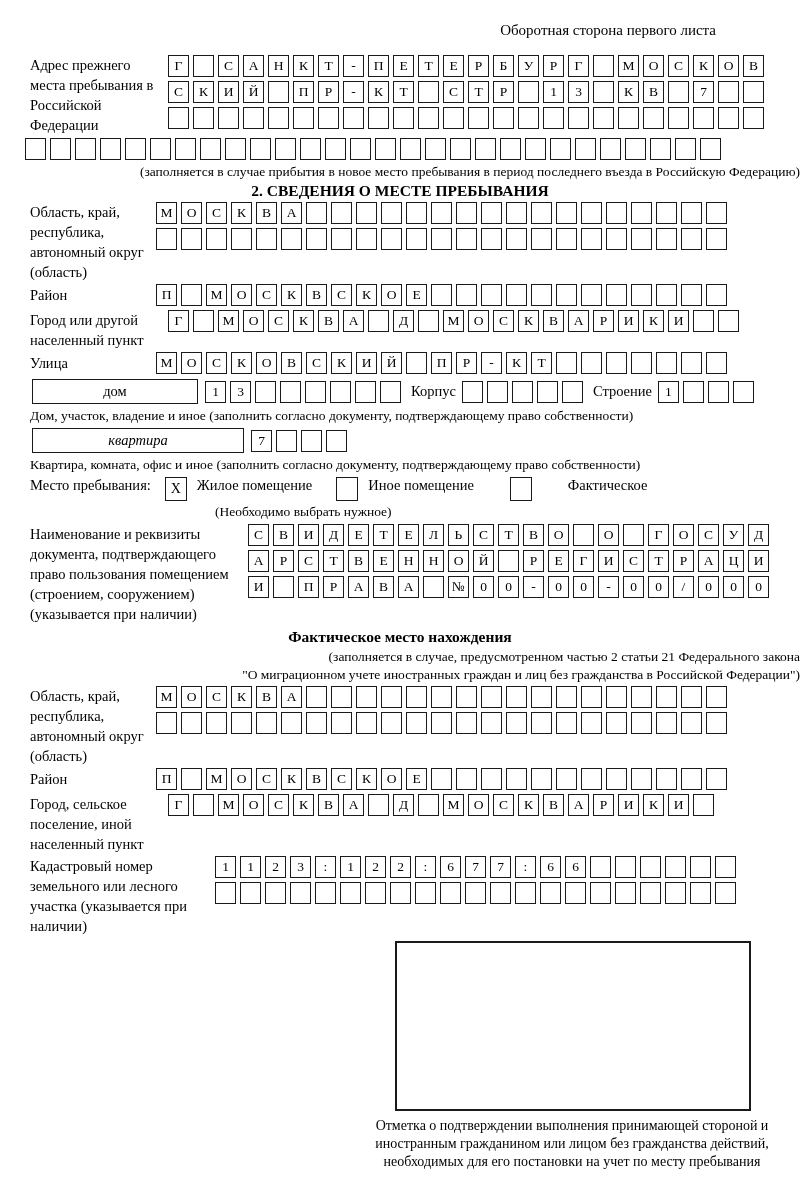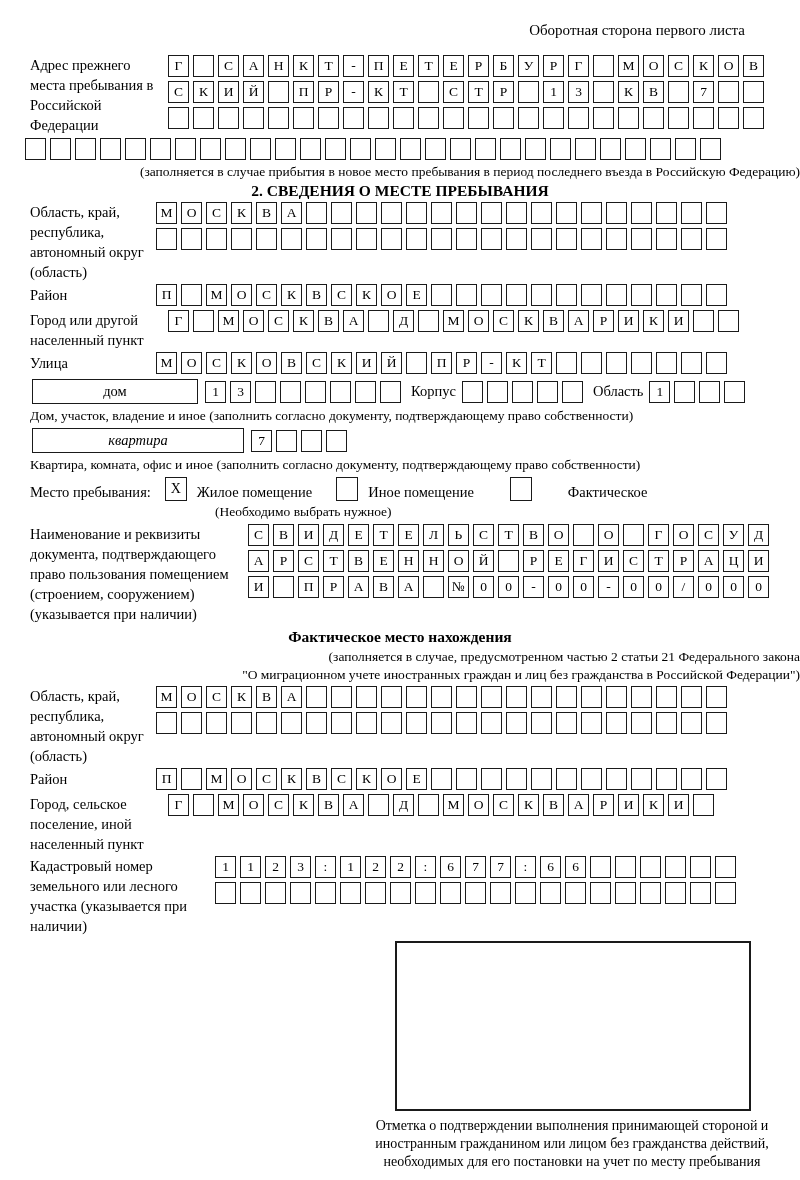--- a/index.html
+++ b/index.html
@@ -4,21 +4,21 @@
 <style>
   * { box-sizing: border-box; margin: 0; padding: 0; }
   html, body { background: #ffffff; }
   body {
     width: 800px; height: 1180px;
     font-family: "Liberation Serif", "DejaVu Serif", serif;
     color: #000; overflow: hidden;
   }
   .page { width: 800px; height: 1180px; padding-top: 8px; position: relative; }
 
-  .page-title { text-align: right; font-size: 15px; margin: 14px 55px 16px 0; padding-left: 10px; }
+  .page-title { text-align: right; font-size: 15px; margin: 14px 84px 16px 0; padding-left: 10px; }
 
   .flexrow { display: flex; align-items: flex-start; margin-left: 30px; }
   .flexrow.vcenter { align-items: center; }
   .lbl { font-size: 14.5px; line-height: 20px; flex: none; }
   .w138 { width: 138px; } .w126 { width: 126px; }
   .w218 { width: 218px; } .w185 { width: 185px; }
 
   .rows { display: flex; flex-direction: column; gap: 4px; }
   .boxrow { display: flex; gap: 4px; }
   .cbox {
@@ -39,21 +39,21 @@
 
   .inline-row { display: flex; align-items: center; margin-left: 32px; }
   .namedbox {
     border: 1.5px solid #1a1a1a; height: 25px; flex: none;
     display: flex; align-items: center; justify-content: center; font-size: 14.5px;
   }
   .nb166 { width: 166px; } .nb186 { width: 212px; font-style: italic; }
   .inline-lbl { font-size: 14.5px; margin: 0 6px 0 10px; flex: none; }
   .caption { font-size: 13.5px; line-height: 17px; margin: 3px 0 4px 30px; }
 
-  .stay-row { display: flex; align-items: flex-end; margin: 2px 0 2px 30px; font-size: 14.5px; }
+  .stay-row { display: flex; align-items: flex-start; margin: 2px 0 2px 30px; font-size: 14.5px; }
   .stay-row .cbox { width: 22px; height: 24px; margin: 0 10px 0 14px; font-size: 14px; }
   .choose-note { margin: 0 0 4px 215px; }
 
   .actual-note { margin-bottom: 1px; }
 
   .stamp-box {
     width: 356px; height: 170px;
     border: 2px solid #1a1a1a;
     margin: 5px 0 6px 395px;
   }
@@ -342,21 +342,21 @@
         <span class="cbox"></span>
       </div>
     <div class="inline-lbl">Корпус</div>
     <div class="boxrow">
         <span class="cbox"></span>
         <span class="cbox"></span>
         <span class="cbox"></span>
         <span class="cbox"></span>
         <span class="cbox"></span>
       </div>
-    <div class="inline-lbl">Область</div>
+    <div class="inline-lbl">Строение</div>
     <div class="boxrow">
         <span class="cbox">1</span>
         <span class="cbox"></span>
         <span class="cbox"></span>
         <span class="cbox"></span>
       </div>
   </div>
   <div class="caption">Дом, участок, владение и иное (заполнить согласно документу, подтверждающему право собственности)</div>
 
   <div class="inline-row mb2">

